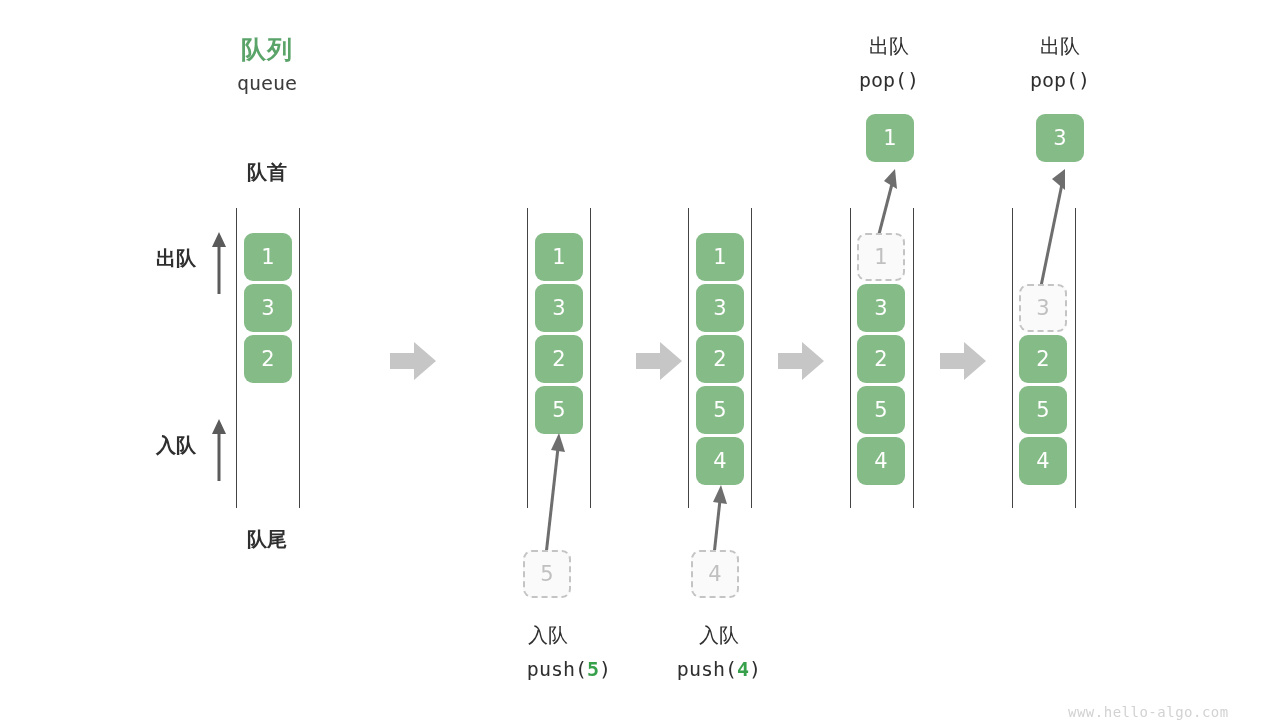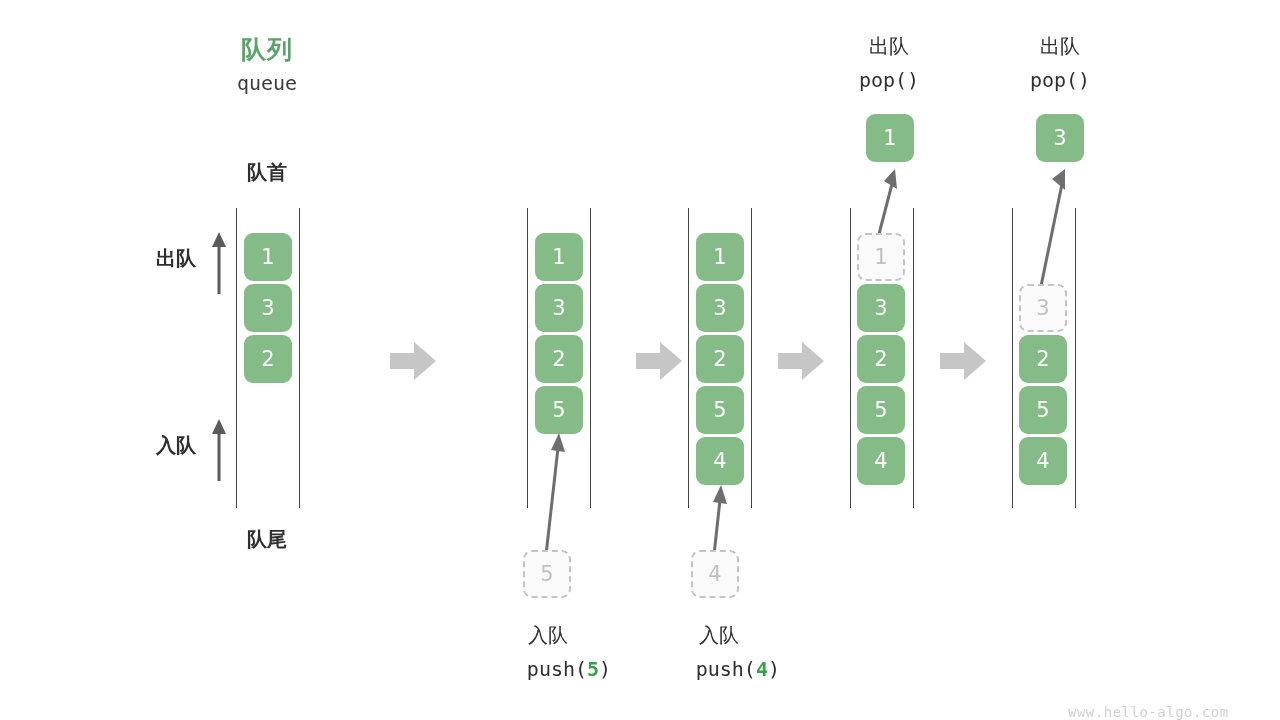--- a/index.html
+++ b/index.html
@@ -160,21 +160,21 @@
   </div>
 
   <svg class="abs" style="left:694px; top:482px;" width="60" height="73">
     <line x1="20" y1="73" x2="26" y2="18" stroke="#6e6e6e" stroke-width="3"></line>
     <polygon points="27,3 33,22 19,20" fill="#6e6e6e"></polygon>
   </svg>
 
   <div class="abs cell ghost" style="left:691px; top:550px;">4</div>
 
   <div class="abs op-cn" style="left:658px; top:622px; width:122px;">入队</div>
-  <div class="abs op-code" style="left:658px; top:657px; width:122px;text-align:right;"><span>push(</span><span class="num">4</span><span>)</span></div>
+  <div class="abs op-code" style="left:658px; top:657px; width:122px;"><span>push(</span><span class="num">4</span><span>)</span></div>
 
   <svg class="abs" style="left:778px; top:342px;" width="46" height="38">
     <polygon points="0,11 24,11 24,0 46,19 24,38 24,27 0,27" fill="#c6c6c6"></polygon>
   </svg>
 
   <div class="abs op-cn" style="left:828px; top:33px; width:122px;">出队</div>
   <div class="abs op-code" style="left:828px; top:68px; width:122px;">pop()</div>
 
   <div class="abs cell" style="left:866px; top:114px;">1</div>
 

